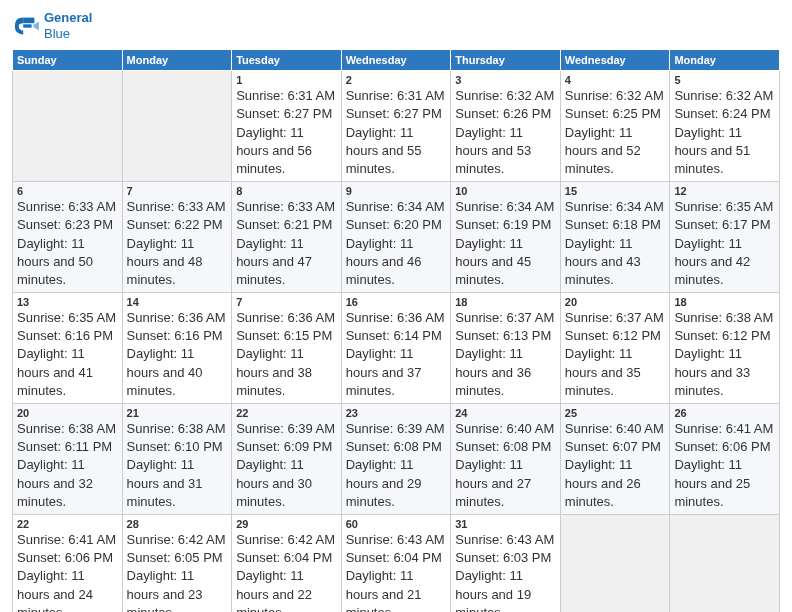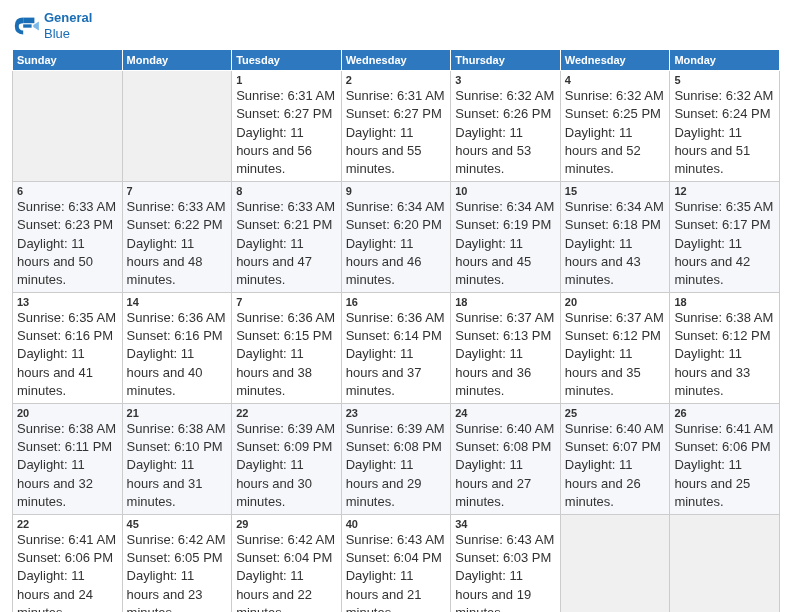--- a/index.html
+++ b/index.html
@@ -243,33 +243,33 @@
             <span class="day-num">26</span>
             <div class="day-info">Sunrise: 6:41 AM<br>Sunset: 6:06 PM<br>Daylight: 11 hours and 25 minutes.</div>
           </td>
         </tr>
         <tr>
           <td>
             <span class="day-num">22</span>
             <div class="day-info">Sunrise: 6:41 AM<br>Sunset: 6:06 PM<br>Daylight: 11 hours and 24 minutes.</div>
           </td>
           <td>
-            <span class="day-num">45</span>
+            <span class="day-num">28</span>
             <div class="day-info">Sunrise: 6:42 AM<br>Sunset: 6:05 PM<br>Daylight: 11 hours and 23 minutes.</div>
           </td>
           <td>
             <span class="day-num">29</span>
             <div class="day-info">Sunrise: 6:42 AM<br>Sunset: 6:04 PM<br>Daylight: 11 hours and 22 minutes.</div>
           </td>
           <td>
-            <span class="day-num">40</span>
+            <span class="day-num">60</span>
             <div class="day-info">Sunrise: 6:43 AM<br>Sunset: 6:04 PM<br>Daylight: 11 hours and 21 minutes.</div>
           </td>
           <td>
-            <span class="day-num">34</span>
+            <span class="day-num">31</span>
             <div class="day-info">Sunrise: 6:43 AM<br>Sunset: 6:03 PM<br>Daylight: 11 hours and 19 minutes.</div>
           </td>
           <td class="empty-cell"></td>
           <td class="empty-cell"></td>
         </tr>
       </tbody>
   </table>
 </div>
 
 </body></html>

